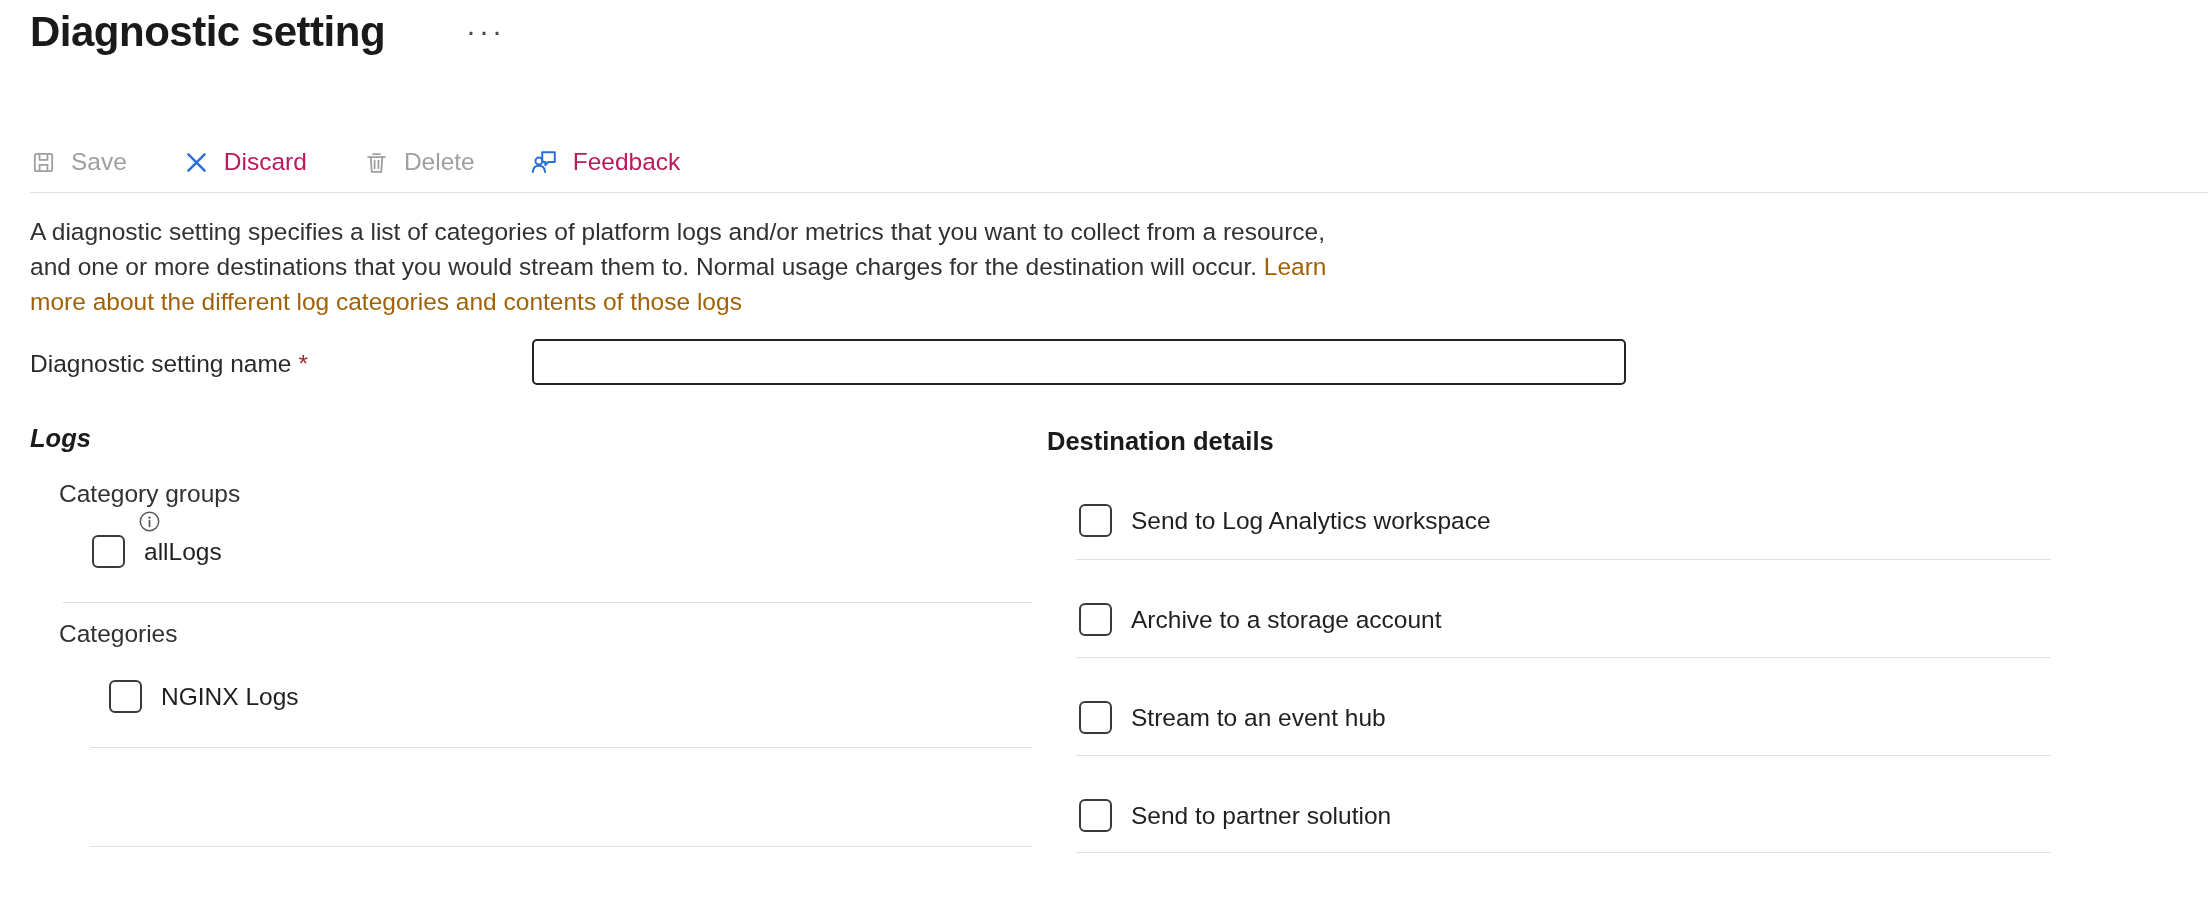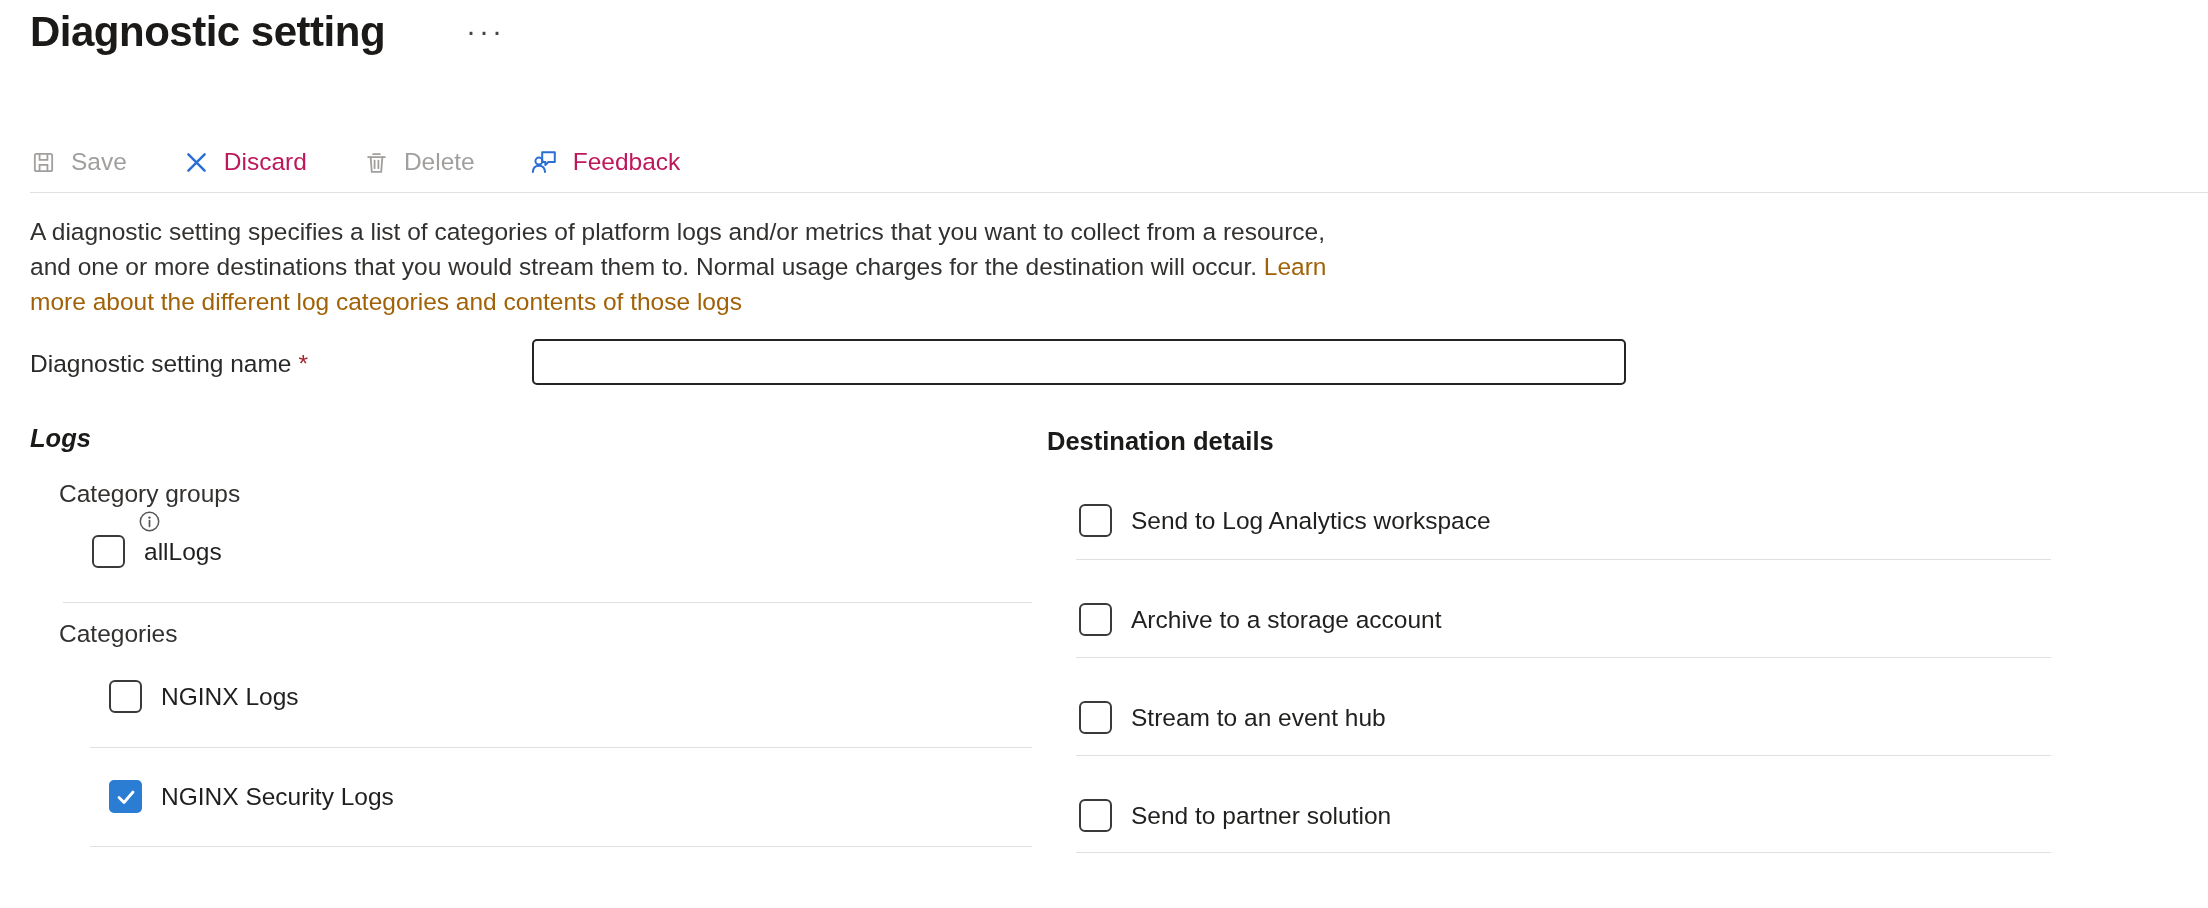--- a/index.html
+++ b/index.html
@@ -134,28 +134,20 @@
   <div class="sub-label" style="left:59px; top:620px;">Categories</div>
 
   <div class="cb-row" style="left:109px; top:680px;">
     <span class="cb" data-checked="false">
       
     </span>
     <span class="cb-label">NGINX Logs</span>
   </div>
   <div class="divider" style="left:90px; top:747px; width:942px;"></div>
 
-  <div class="cb-row" style="left:109px; top:780px;">
-    <span class="cb" data-checked="true">
-      <svg width="24" height="24" viewBox="0 0 24 24" fill="none">
-          <path d="M5 12.5 L10 17.5 L19 7" stroke="#fff" stroke-width="2.8" stroke-linecap="round" stroke-linejoin="round"></path>
-        </svg>
-    </span>
-    <span class="cb-label">NGINX Security Logs</span>
-  </div>
   <div class="divider" style="left:90px; top:846px; width:942px;"></div>
 
   <div class="section-heading dest-heading">Destination details</div>
 
   <div class="cb-row" style="left:1079px; top:504px;">
     <span class="cb" data-checked="false">
       
     </span>
     <span class="cb-label">Send to Log Analytics workspace</span>
   </div>

